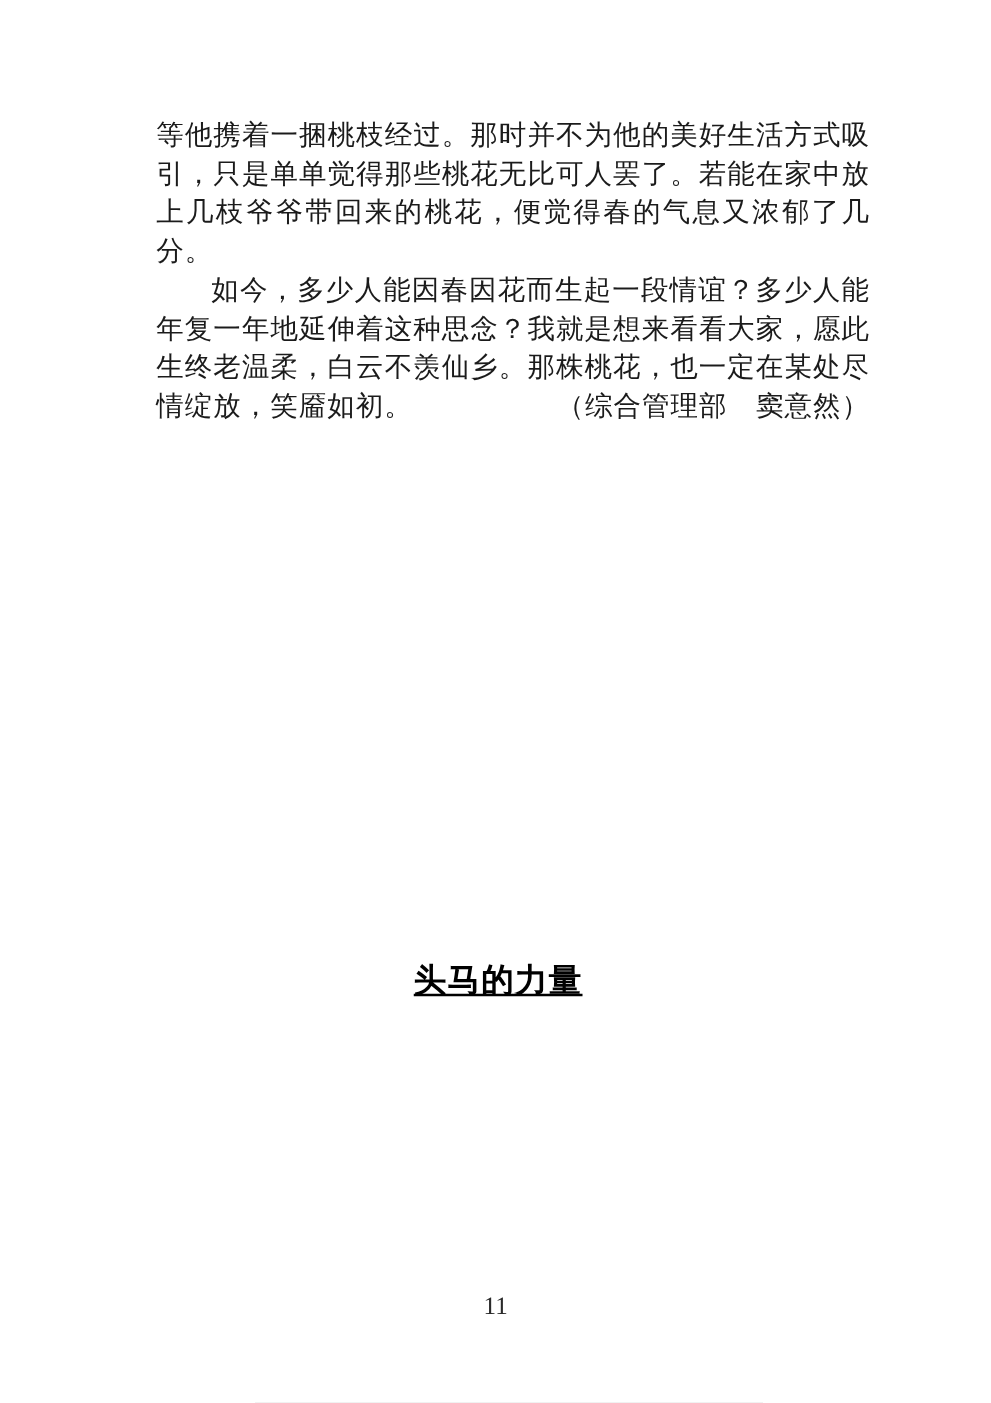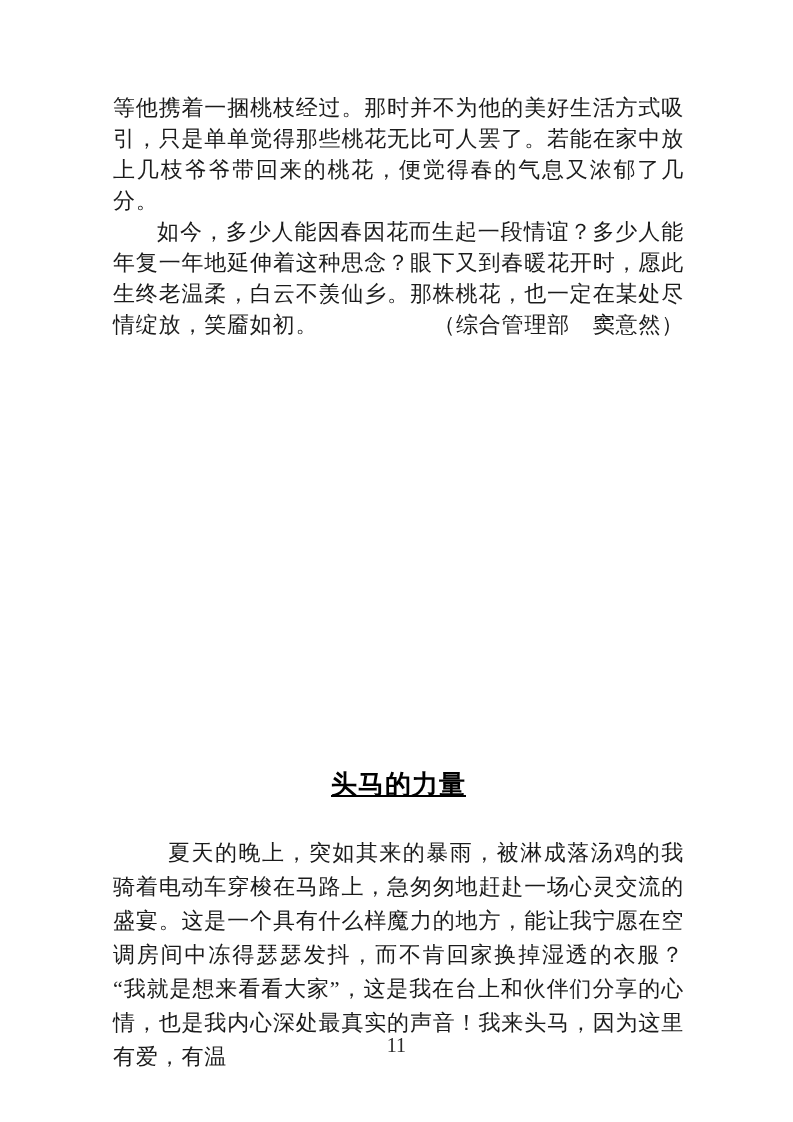--- a/index.html
+++ b/index.html
@@ -12,21 +12,21 @@
     width: 793px;
     height: 1122px;
     margin: 0 auto;
     background: #ffffff;
     overflow: hidden;
     color: #1b1b1b;
     font-family: "Liberation Serif", "DejaVu Serif", serif;
   }
   .article-1 {
     position: absolute;
-    left: 113px;
+    left: 125px;
     top: 92px;
     width: 571px;
   }
   .para {
     margin: 0;
     font-size: 22px;
     line-height: 31px;
     letter-spacing: 0.8px;
     text-align: justify;
     text-justify: inter-ideograph;
@@ -82,25 +82,22 @@
     color: #2a2a2a;
   }
 </style>
 </head>
 <body>
 
 <div class="page">
 
   <div class="article-1">
     <p class="para">等他携着一捆桃枝经过。那时并不为他的美好生活方式吸引，只是单单觉得那些桃花无比可人罢了。若能在家中放上几枝爷爷带回来的桃花，便觉得春的气息又浓郁了几分。</p>
-    <p class="para indent">如今，多少人能因春因花而生起一段情谊？多少人能年复一年地延伸着这种思念？眼下又到春暖花开时，愿此生终老温柔，白云不羡仙乡。那株桃花，也一定在某处尽情绽放，笑靥如初。</p>
+    <p class="para indent">如今，多少人能因春因花而生起一段情谊？多少人能年复一年地延伸着这种思念？我就是想来看看大家，愿此生终老温柔，白云不羡仙乡。那株桃花，也一定在某处尽情绽放，笑靥如初。</p>
     <p class="byline">（综合管理部　窦意然）</p>
   </div>
 
   <h1 class="article-title">头马的力量</h1>
 
-  <div class="article-2">
-    <p class="para-2">夏天的晚上，突如其来的暴雨，被淋成落汤鸡的我骑着电动车穿梭在马路上，急匆匆地赶赴一场心灵交流的盛宴。这是一个具有什么样魔力的地方，能让我宁愿在空调房间中冻得瑟瑟发抖，而不肯回家换掉湿透的衣服？“我就是想来看看大家”，这是我在台上和伙伴们分享的心情，也是我内心深处最真实的声音！我来头马，因为这里有爱，有温</p>
-  </div>
 
   <div class="page-number">11</div>
 
 </div>
 
 </body></html>

